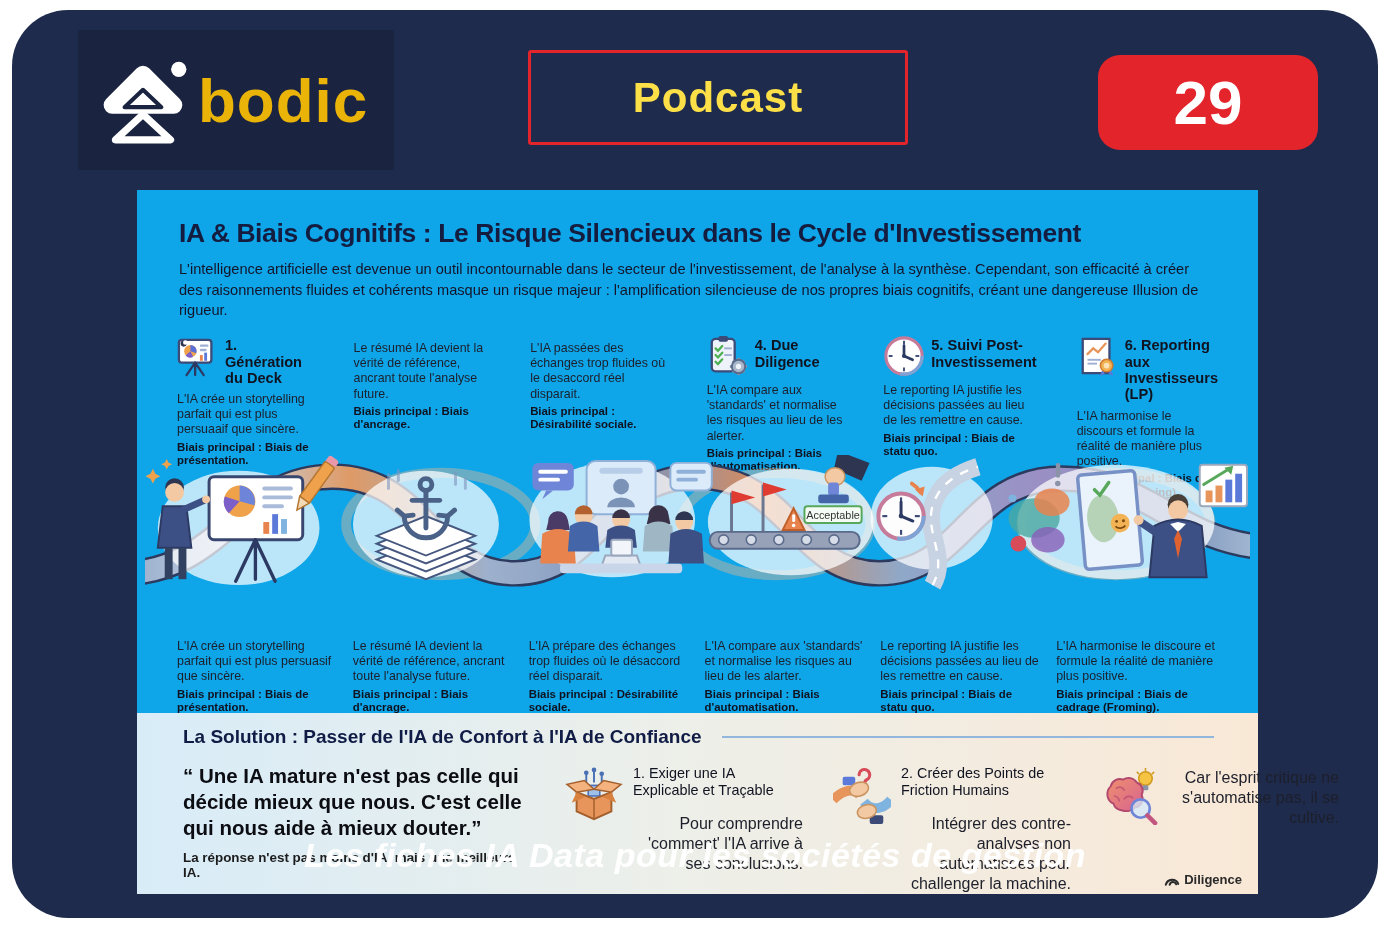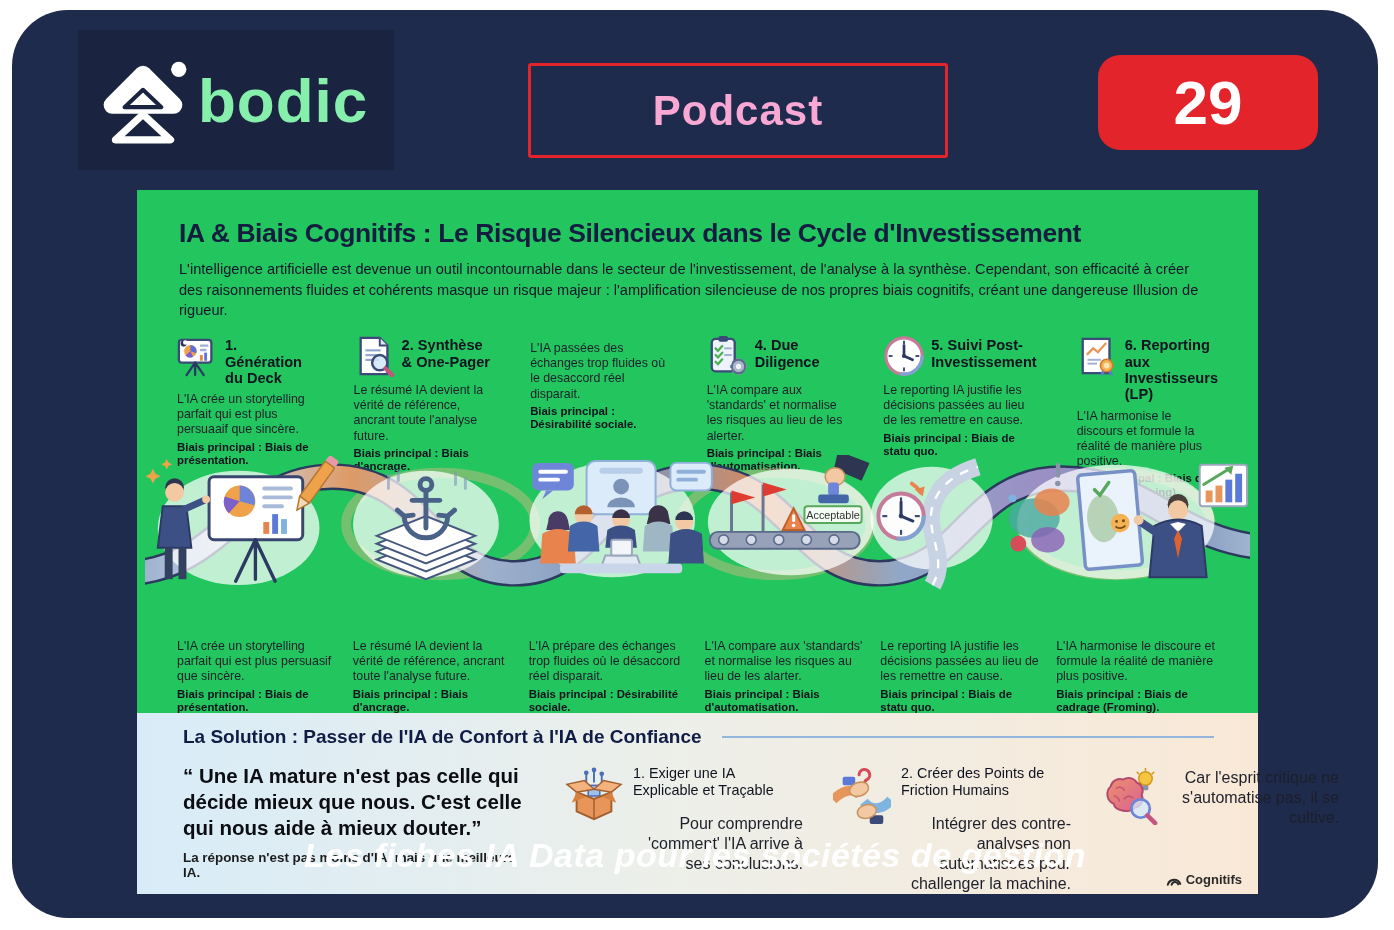--- a/index.html
+++ b/index.html
@@ -2,26 +2,26 @@
 <html><head>
 <meta charset="utf-8">
 <style>
   html,body{margin:0;padding:0;}
   body{width:1394px;height:930px;background:#ffffff;font-family:"Liberation Sans",sans-serif;position:relative;overflow:hidden;}
   .frame{position:absolute;left:12px;top:10px;width:1366px;height:908px;background:#1e2b4d;border-radius:56px;overflow:hidden;}
 
   
   .logo-block{position:absolute;left:66px;top:20px;width:316px;height:140px;background:#1a2440;display:flex;align-items:center;padding-left:20px;box-sizing:border-box;}
   .logo-mark{width:92px;height:92px;flex:0 0 auto;}
-  .brand-text{color:#86efac;font-size:62px;font-weight:bold;letter-spacing:1px;margin-left:8px;}
-  .podcast-box{position:absolute;left:516px;top:53px;width:420px;height:95px;border:3px solid #e3242a;border-radius:3px;display:flex;align-items:center;justify-content:center;color:#f9a8d4;font-size:42px;font-weight:bold;letter-spacing:1px;box-sizing:border-box;}
+  .brand-text{color:#eab308;font-size:62px;font-weight:bold;letter-spacing:1px;margin-left:8px;}
+  .podcast-box{position:absolute;left:516px;top:40px;width:380px;height:95px;border:3px solid #e3242a;border-radius:3px;display:flex;align-items:center;justify-content:center;color:#fde047;font-size:42px;font-weight:bold;letter-spacing:1px;box-sizing:border-box;}
   .episode-box{position:absolute;left:1086px;top:45px;width:220px;height:95px;background:#e3242a;border-radius:22px;display:flex;align-items:center;justify-content:center;color:#fff;font-size:62px;font-weight:bold;}
 
   
-  .card{position:absolute;left:125px;top:180px;width:1121px;height:630px;background:#22c55e;display:flex;flex-direction:column;box-sizing:border-box;padding:22px 0 0;}
+  .card{position:absolute;left:125px;top:180px;width:1121px;height:630px;background:#0ea5e9;display:flex;flex-direction:column;box-sizing:border-box;padding:22px 0 0;}
   .card-pad{padding:0 42px;}
   h1.info-title{margin:6px 0 10px;font-size:26.5px;letter-spacing:-0.4px;color:#141d3f;white-space:nowrap;}
   .intro{margin:0 0 14px;font-size:14.6px;line-height:1.42;color:#14152a;}
 
   .steps-top,.steps-bottom{display:grid;grid-template-columns:repeat(6,1fr);column-gap:14px;padding:0 40px;}
   .steps-top{height:118px;gap:40px;}
   .steps-bottom{height:80px;margin-top:36px;}
   .step-head{display:flex;align-items:flex-start;}
   .step-icon{width:42px;height:42px;flex:0 0 auto;margin-right:6px;}
   .step-icon svg{width:42px;height:42px;}
@@ -100,34 +100,20 @@
               <path d="M19 29 L10 42 M19 29 L28 42 M19 29 V42" stroke="#2c3a63" stroke-width="2.4" stroke-linecap="round" fill="none"></path>
             </svg>
           </span>
           <h3 class="step-title">1. Génération du Deck</h3>
         </div>
         <p class="step-desc">L'IA crée un storytelling parfait qui est plus persuaaif que sincère.</p>
         <p class="step-bias">Biais principal : Biais de présentation.</p>
       </div>
 
       <div class="step">
-        <div class="step-head">
-          <span class="step-icon">
-            <svg viewBox="0 0 44 44">
-              <path d="M7 3 h20 l8 8 v30 H7 Z" fill="#fff" stroke="#3c4a77" stroke-width="2.4"></path>
-              <path d="M27 3 v8 h8" fill="#dbe6f5" stroke="#3c4a77" stroke-width="2"></path>
-              <rect x="12" y="15" width="16" height="2.2" fill="#8fa3cc"></rect>
-              <rect x="12" y="20" width="12" height="2.2" fill="#8fa3cc"></rect>
-              <rect x="12" y="25" width="14" height="2.2" fill="#8fa3cc"></rect>
-              <circle cx="27" cy="29" r="8" fill="#d4e6f6" fill-opacity=".85" stroke="#3c4a77" stroke-width="2.6"></circle>
-              <line x1="33" y1="35" x2="40" y2="42" stroke="#c2567f" stroke-width="4.5" stroke-linecap="round"></line>
-            </svg>
-          </span>
-          <h3 class="step-title">2. Synthèse &amp; One-Pager</h3>
-        </div>
         <p class="step-desc">Le résumé IA devient la vérité de référence, ancrant toute l'analyse future.</p>
         <p class="step-bias">Biais principal : Biais d'ancrage.</p>
       </div>
 
       <div class="step">
         <p class="step-desc">L'IA passées des échanges trop fluides où le desaccord réel disparait.</p>
         <p class="step-bias">Biais principal : Désirabilité sociale.</p>
       </div>
 
       <div class="step">
@@ -497,19 +483,19 @@
             <p class="sol-desc">Car l'esprit critique ne s'automatise pas, il se cultive.</p>
           </div>
         </div>
       </div>
 
       <div class="watermark">
         <svg viewBox="0 0 20 18">
           <path d="M2 15 a8.5 8.5 0 0 1 16 -1" fill="none" stroke="#2a2a2a" stroke-width="2.6" stroke-linecap="round"></path>
           <path d="M7 15 a4.5 4.5 0 0 1 8.5 -0.5" fill="none" stroke="#2a2a2a" stroke-width="2.6" stroke-linecap="round"></path>
         </svg>
-        <span>Cognitifs</span>
+        <span>Diligence</span>
       </div>
     </section>
   </div>
 
   <div class="tagline">Les fiches IA Data pour les sociétés de gestion</div>
 </div>
 
 </body></html>

